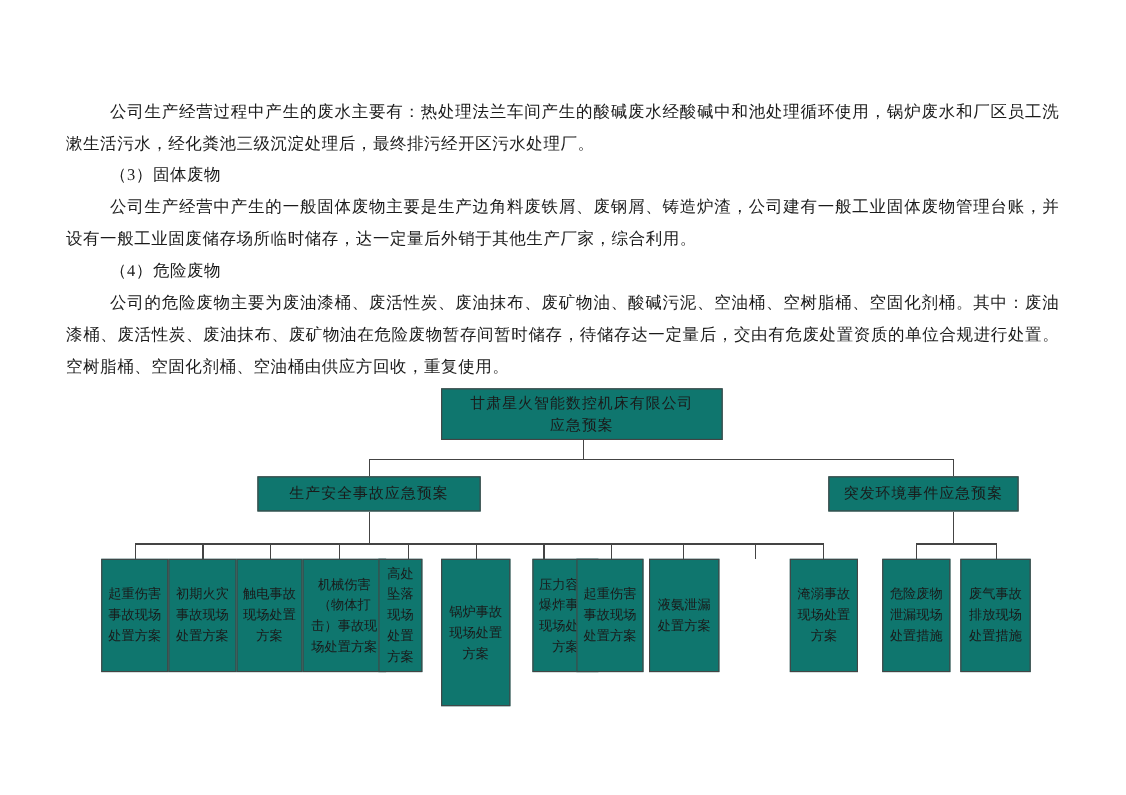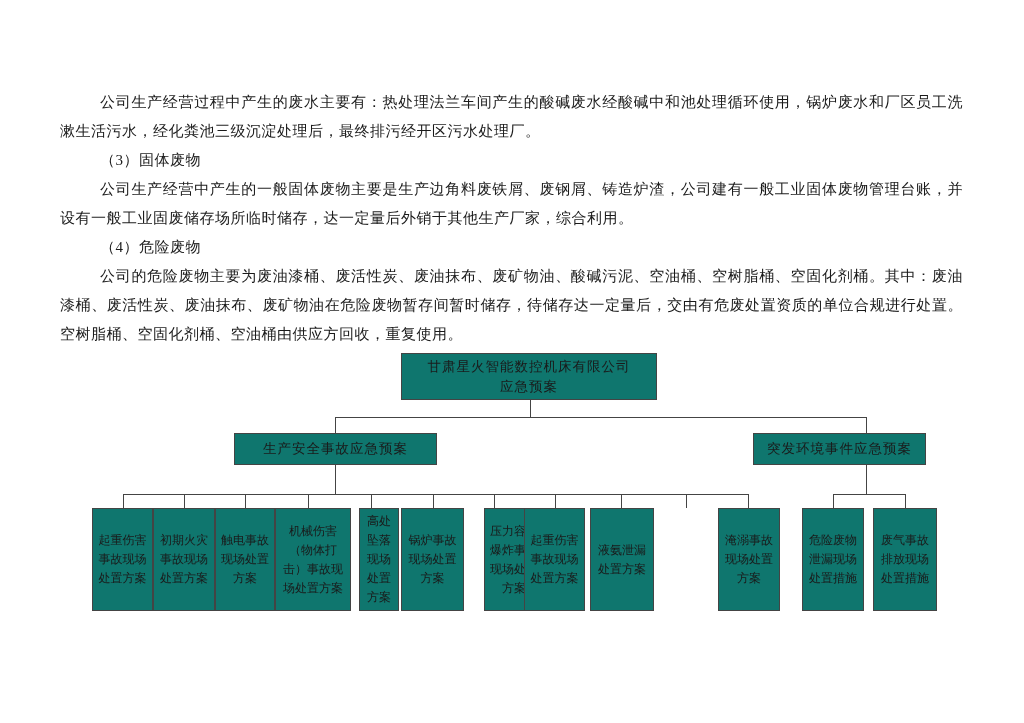--- a/index.html
+++ b/index.html
@@ -122,22 +122,22 @@
     </div>
 
     <div class="node branch" style="left:753px;top:433px;width:173px;height:32px">突发环境事件应急预案</div>
 
     <div class="node branch" style="left:234px;top:433px;width:203px;height:32px">生产安全事故应急预案</div>
 
     <div class="node leaf" style="left:92px;top:508px;width:61px;height:103px">起重伤害事故现场处置方案</div>
     <div class="node leaf" style="left:153px;top:508px;width:62px;height:103px">初期火灾事故现场处置方案</div>
     <div class="node leaf" style="left:215px;top:508px;width:60px;height:103px">触电事故现场处置方案</div>
     <div class="node leaf" style="left:275px;top:508px;width:76px;height:103px">机械伤害（物体打击）事故现场处置方案</div>
-    <div class="node leaf" style="left:359px;top:508px;width:40px;height:103px">高处坠落现场处置方案</div>
-    <div class="node leaf" style="left:401px;top:508px;width:63px;height:103px">锅炉事故现场处置方案</div>
+    <div class="node leaf" style="left:344px;top:508px;width:40px;height:103px">高处坠落现场处置方案</div>
+    <div class="node leaf" style="left:401px;top:508px;width:63px;height:134px">锅炉事故现场处置方案</div>
     <div class="node leaf" style="left:484px;top:508px;width:60px;height:103px">压力容器爆炸事故现场处置方案</div>
     <div class="node leaf" style="left:524px;top:508px;width:61px;height:103px">起重伤害事故现场处置方案</div>
     <div class="node leaf" style="left:590px;top:508px;width:64px;height:103px">液氨泄漏处置方案</div>
     <div class="node leaf" style="left:718px;top:508px;width:62px;height:103px">淹溺事故现场处置方案</div>
 
     <div class="node leaf" style="left:802px;top:508px;width:62px;height:103px">危险废物泄漏现场处置措施</div>
     <div class="node leaf" style="left:873px;top:508px;width:64px;height:103px">废气事故排放现场处置措施</div>
 
   </div>
 </div>

